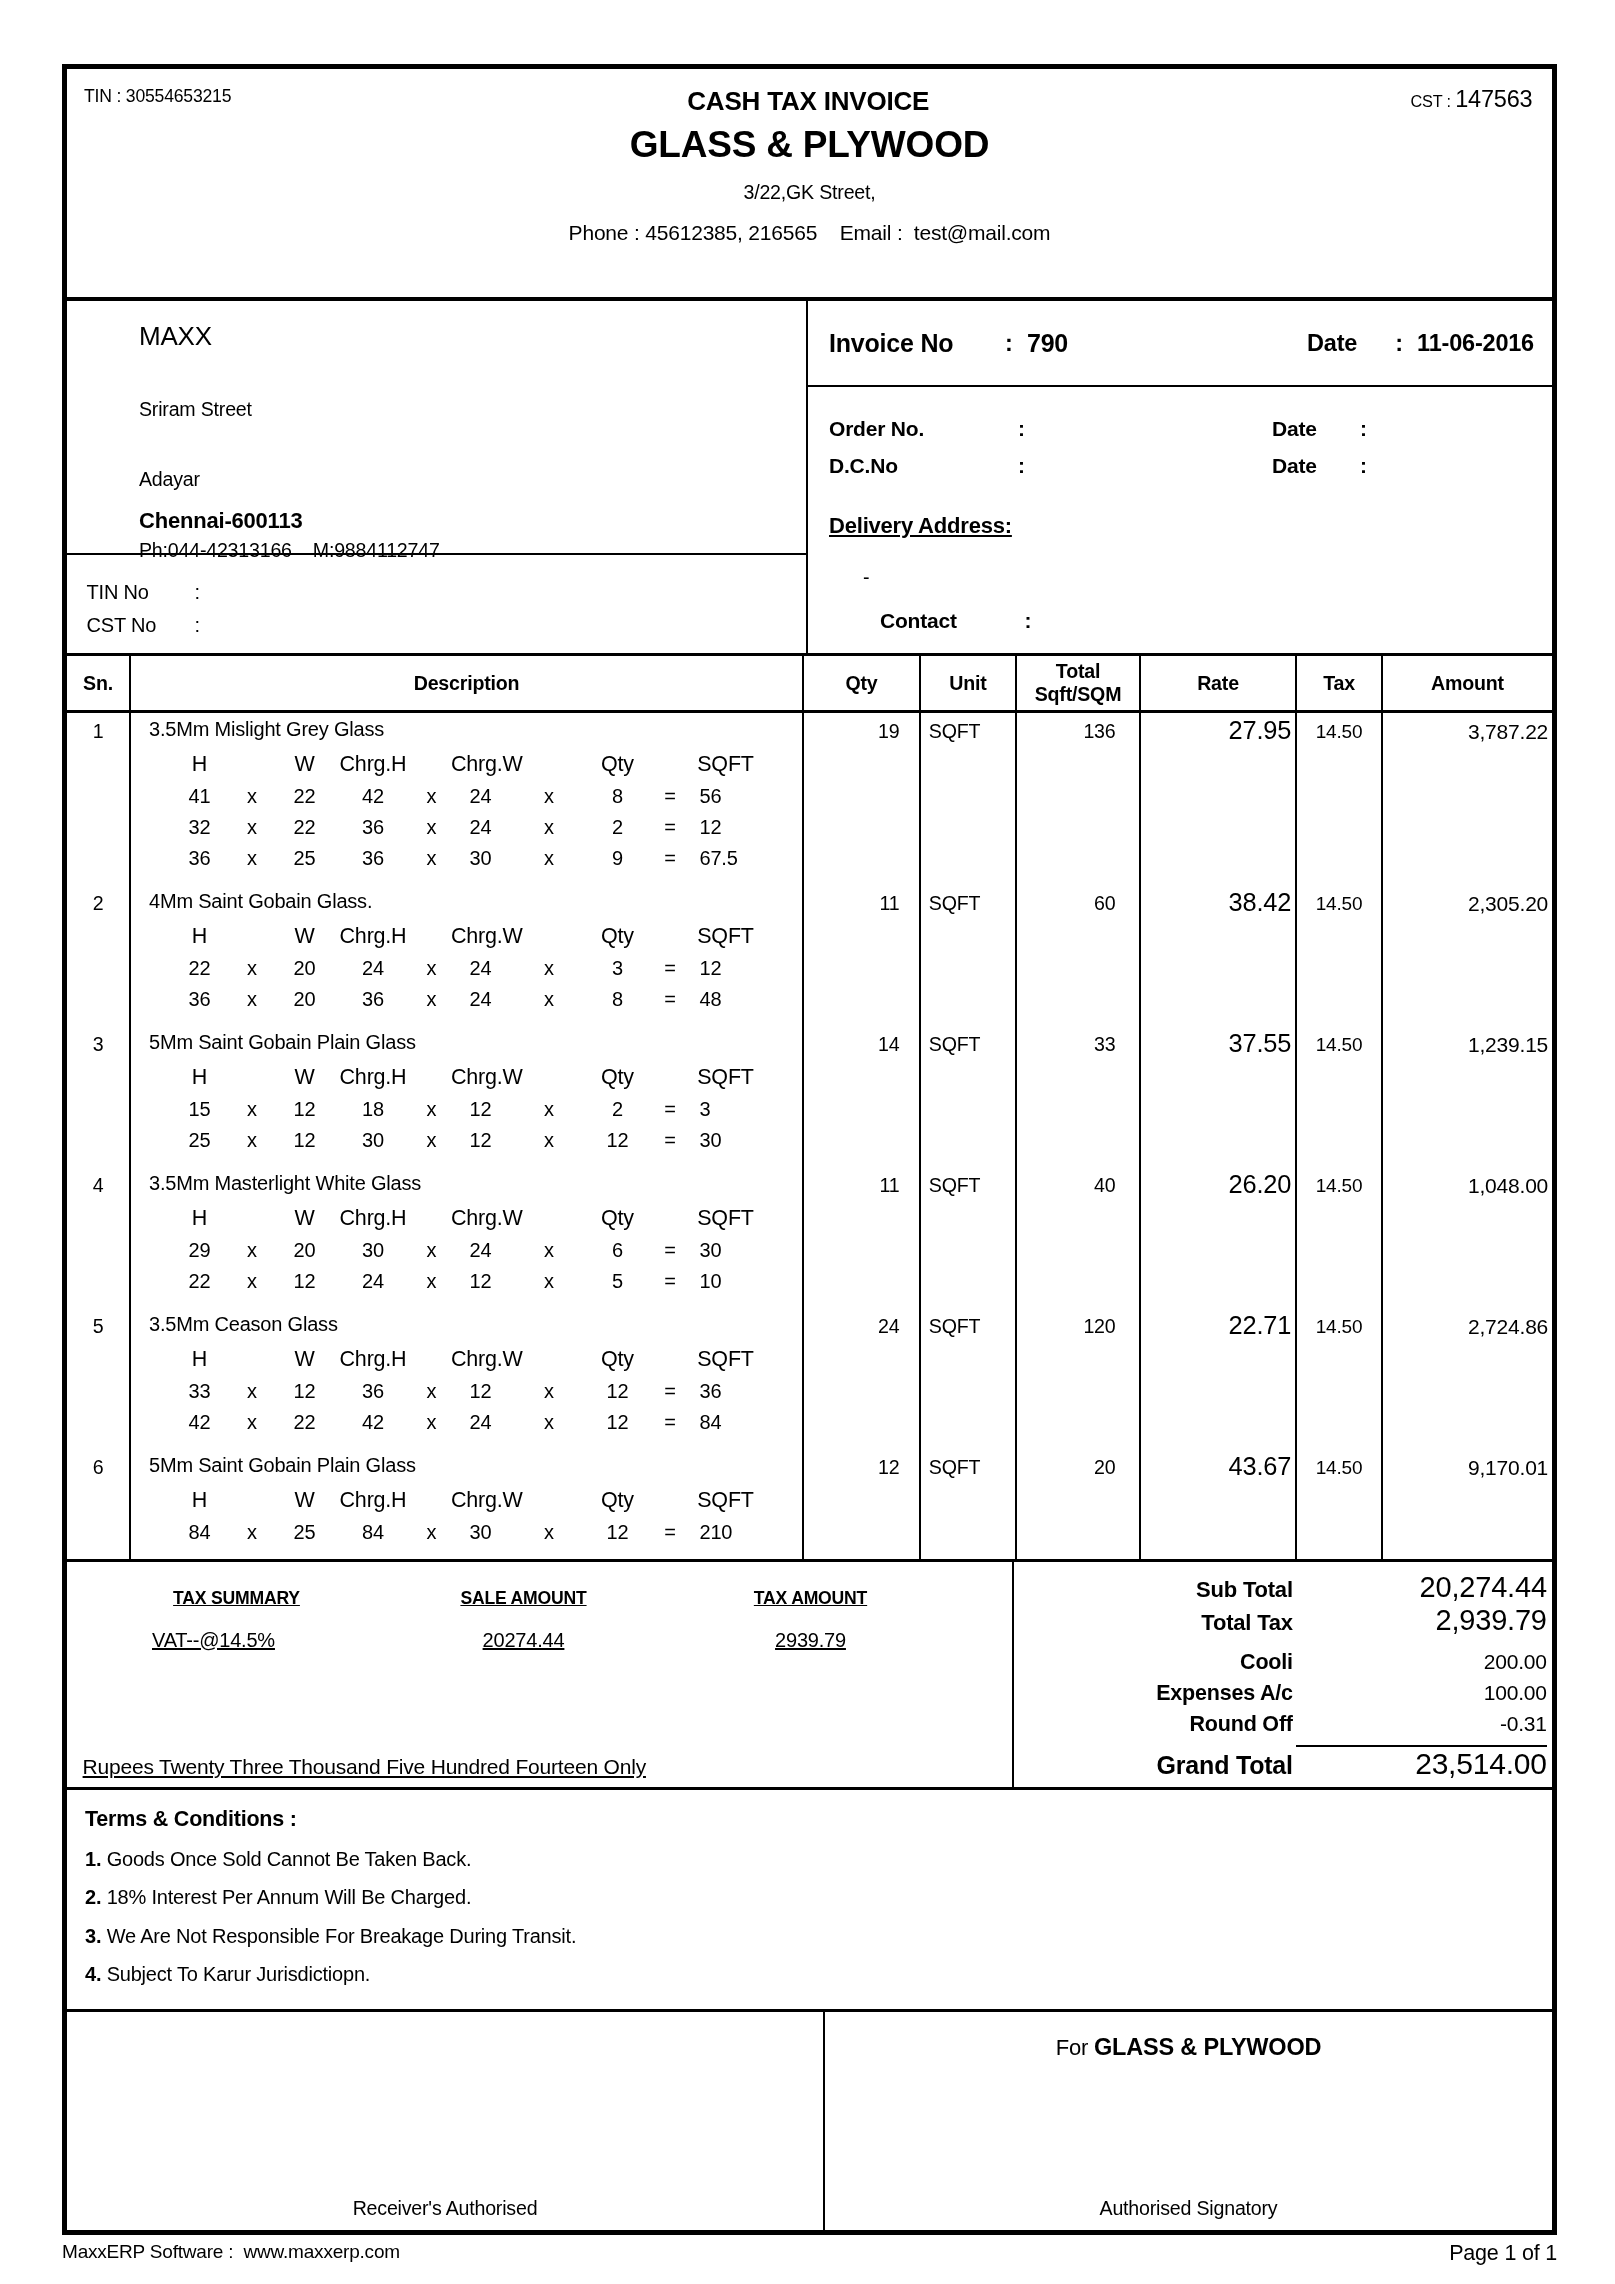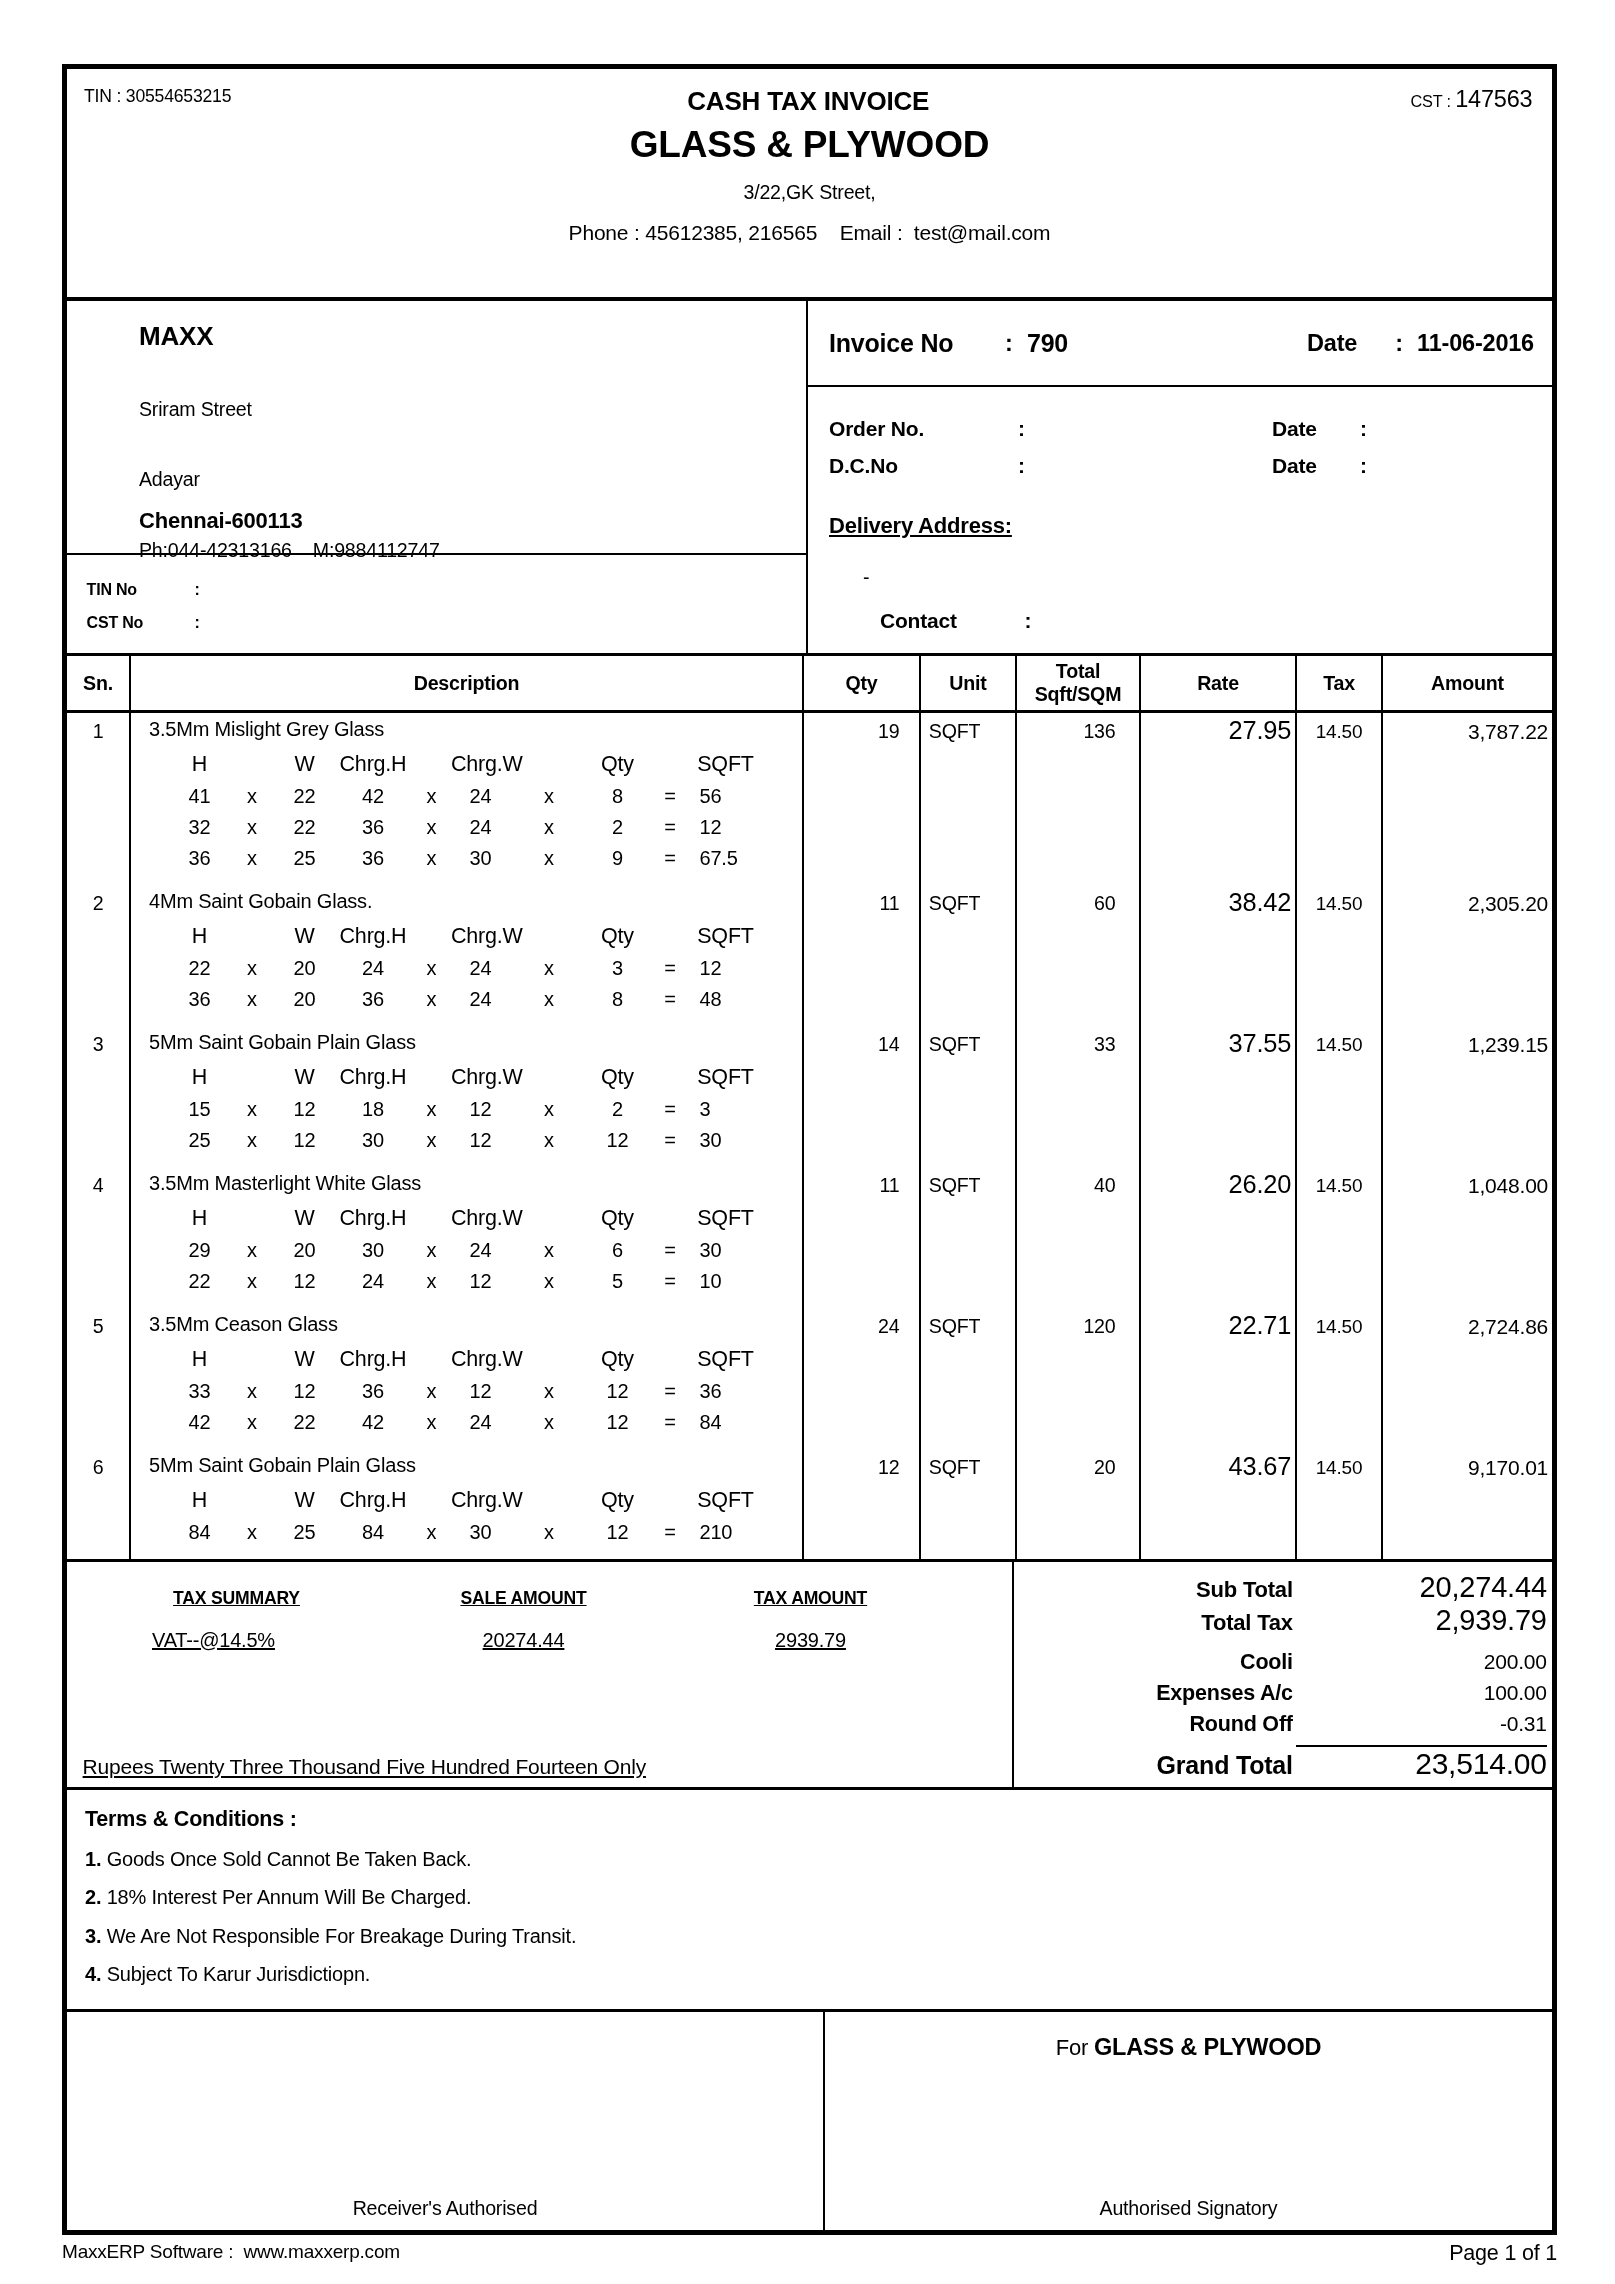--- a/index.html
+++ b/index.html
@@ -27,26 +27,26 @@
   .hdr-right { flex:1; text-align:right; font-size: 16.3px; }
   .cst-value { font-size: 23.5px; }
   .company { font-size: 37px; font-weight: bold; margin-top: 6.5px; }
   .addr1 { font-size: 19.6px; margin-top: 15.6px; }
   .addr2 { font-size: 19.6px; margin-top: 13px; }
   .contact-line { font-size: 21px; margin-top: 17px; white-space: pre; }
   
   .party { height: 352px; display: flex; }
   .party-left { width: 739px; display:flex; flex-direction:column; }
   .bill-block { height: 254px; border-bottom: 2.6px solid #000; padding: 19.6px 0 0 72px; }
-  .bill-name { font-size: 26px; font-weight: bold; }
+  .bill-name { font-size: 26px; font-weight: normal; }
   .bill-street { font-size: 19.6px; margin-top: 46px; }
   .bill-area { font-size: 19.6px; margin-top: 47px; }
   .bill-city { font-size: 22px; font-weight: bold; margin-top: 17px; }
   .bill-phone { font-size: 19.6px; margin-top: 5px; white-space: pre; }
-  .tin-block { flex:1; padding: 26px 0 0 19.6px; font-size: 16px; font-weight: bold; }
+  .tin-block { flex:1; padding: 26px 0 0 19.6px; font-size: 20px; font-weight: normal; }
   .tin-row { display:flex; height: 33px; }
   .tin-row .lbl { width: 108px; }
   .party-right { flex:1; border-left: 2.6px solid #000; display:flex; flex-direction:column; }
   .inv-row { height: 86px; border-bottom: 2.6px solid #000; display:flex; align-items:center; padding: 0 18px 0 21px; font-weight:bold; }
   .inv-label { font-size: 25px; width: 176px; }
   .inv-colon { font-size: 23.5px; }
   .inv-no { font-size: 25px; margin-left: 14.3px; }
   .inv-date-label { font-size: 23.5px; margin-left: auto; }
   .inv-date-colon { font-size: 23.5px; margin-left: 38px; }
   .inv-date { font-size: 23.5px; margin-left: 14.3px; }

